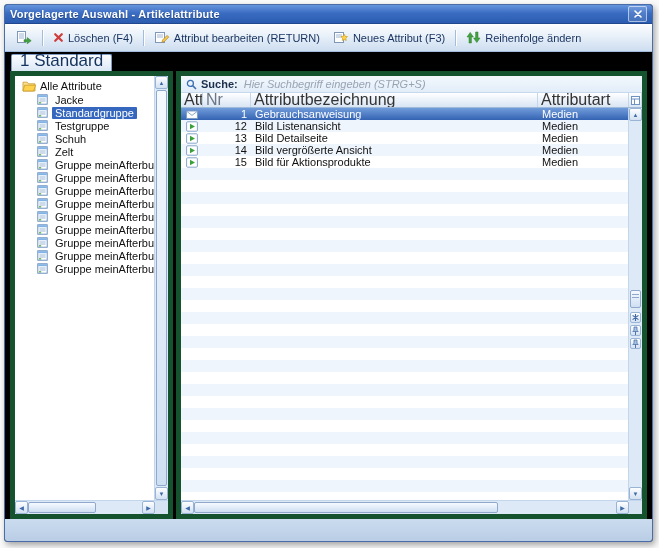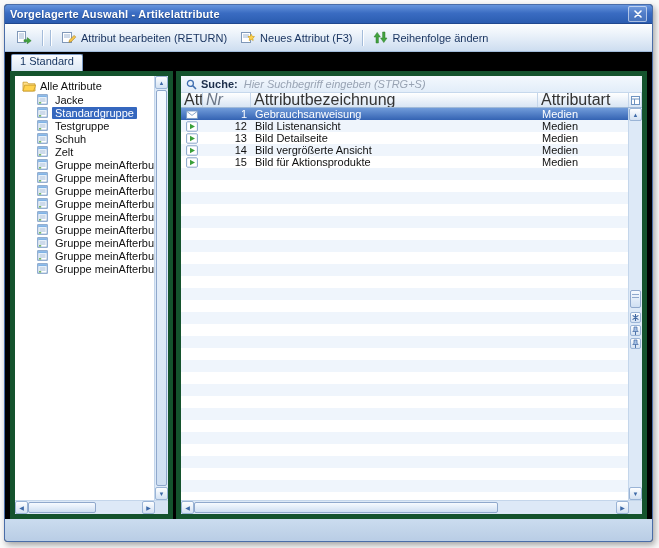--- a/index.html
+++ b/index.html
@@ -33,21 +33,21 @@
   }
   .tbtn{
     display:flex;align-items:center;gap:4px;height:20px;padding:0 5px;
     font-size:11px;color:#17325e;background:transparent;border:1px solid transparent;border-radius:2px;
   }
   .tbtn .ticon16{display:flex;align-items:center;}
   .tsep{width:1px;height:16px;background:#a4bcda;box-shadow:1px 0 0 #fff;margin:0 3px;flex:0 0 1px;}
   
   .tabstrip{height:19px;flex:0 0 19px;display:flex;align-items:flex-end;padding:0 6px;}
   .tab{
-    height:16px;display:flex;align-items:flex-start;padding:0 8px;font-size:11px;color:#14335f;
+    height:16px;display:flex;align-items:flex-end;padding:0 8px;font-size:17px;color:#14335f;
     background:linear-gradient(to bottom,#fbfdff,#dbe7f5);
     border:1px solid #7e9cc6;border-bottom:none;border-radius:2px 2px 0 0;
   }
   
   .main{flex:1;display:flex;gap:3px;padding:0 5px;min-height:0;}
   .footer{flex:0 0 22px;background:linear-gradient(to bottom,#cbdcef,#b9cde5);border-radius:0 0 2px 2px;}
   .panel{border:5px solid #14532d;background:#fff;box-sizing:border-box;display:flex;flex-direction:column;min-width:0;}
   .tree-panel{flex:0 0 163px;width:163px;}
   .grid-panel{flex:1;justify-content:space-between;}
   .content-row{flex:1;display:flex;min-height:0;}
@@ -89,21 +89,21 @@
   .search-input{flex:1;border:none;background:transparent;outline:none;
     font-family:Liberation Sans, sans-serif;font-size:11px;font-style:italic;color:#4a5a74;min-width:0;}
   .search-input::placeholder{color:#98a3b3;font-style:italic;}
   .header-row{
     flex:0 0 14px;height:14px;display:flex;align-items:stretch;
     background:linear-gradient(to bottom,#ffffff,#d8e5f4);border-bottom:1px solid #9fb9d8;
     font-size:16px;color:#333;
   }
   .hcell{display:flex;align-items:center;padding:0 3px;border-right:1px solid #c5d6ea;box-sizing:border-box;white-space:nowrap;overflow:hidden;}
   .hcell.att{flex:0 0 22px;width:22px;}
-  .hcell.nr{flex:0 0 48px;width:48px;font-style:italic;color:#6b7687;}
+  .hcell.nr{flex:0 0 48px;width:48px;color:#6b7687;}
   .hcell.name{flex:0 0 287px;width:287px;}
   .hcell.art{flex:1;}
   .hcell.chooser{flex:0 0 13px;width:13px;justify-content:center;padding:0;}
   .rows-area{
     flex:1;min-width:0;position:relative;overflow:hidden;
     background:repeating-linear-gradient(to bottom,#ffffff 0 12px,#eff5fc 12px 24px);
   }
   .grow{display:flex;height:12px;align-items:center;font-size:11px;color:#111;}
   .grow .c{box-sizing:border-box;white-space:nowrap;overflow:hidden;}
   .grow .att{flex:0 0 22px;width:22px;display:flex;justify-content:center;align-items:center;}
@@ -132,20 +132,28 @@
         <svg width="16" height="15" viewBox="0 0 16 15">
           <rect x="1.5" y="1.5" width="8" height="11" fill="#fff" stroke="#8098b8"></rect>
           <line x1="3" y1="4" x2="8" y2="4" stroke="#9fb6d4"></line>
           <line x1="3" y1="6" x2="8" y2="6" stroke="#9fb6d4"></line>
           <line x1="3" y1="8" x2="8" y2="8" stroke="#9fb6d4"></line>
           <path d="M8 9.7v2h3.2v2.1l4-3.1-4-3.1v2.1z" fill="#41a33e" stroke="#2c7a2a" stroke-width="0.5"></path>
         </svg>
       </span>
     </button>
     <span class="tsep"></span>
+    <button class="tbtn">
+      <span class="ticon16">
+        <svg width="11" height="11" viewBox="0 0 11 11">
+          <path d="M2.2 2.2l6.6 6.6M8.8 2.2L2.2 8.8" stroke="#d03c3c" stroke-width="2.2" stroke-linecap="round"></path>
+        </svg>
+      </span>
+      <span>Löschen (F4)</span>
+    </button>
     <span class="tsep"></span>
     <button class="tbtn">
       <span class="ticon16">
         <svg width="16" height="15" viewBox="0 0 16 15">
           <rect x="1.5" y="2.5" width="9" height="10" fill="#fff" stroke="#8098b8"></rect>
           <line x1="3" y1="5" x2="9" y2="5" stroke="#9fb6d4"></line>
           <line x1="3" y1="7" x2="9" y2="7" stroke="#9fb6d4"></line>
           <path d="M8.5 10l4.6-4.6 1.7 1.7-4.6 4.6-2.3.6z" fill="#f7c64b" stroke="#a87d1e" stroke-width="0.6"></path>
         </svg>
       </span>

